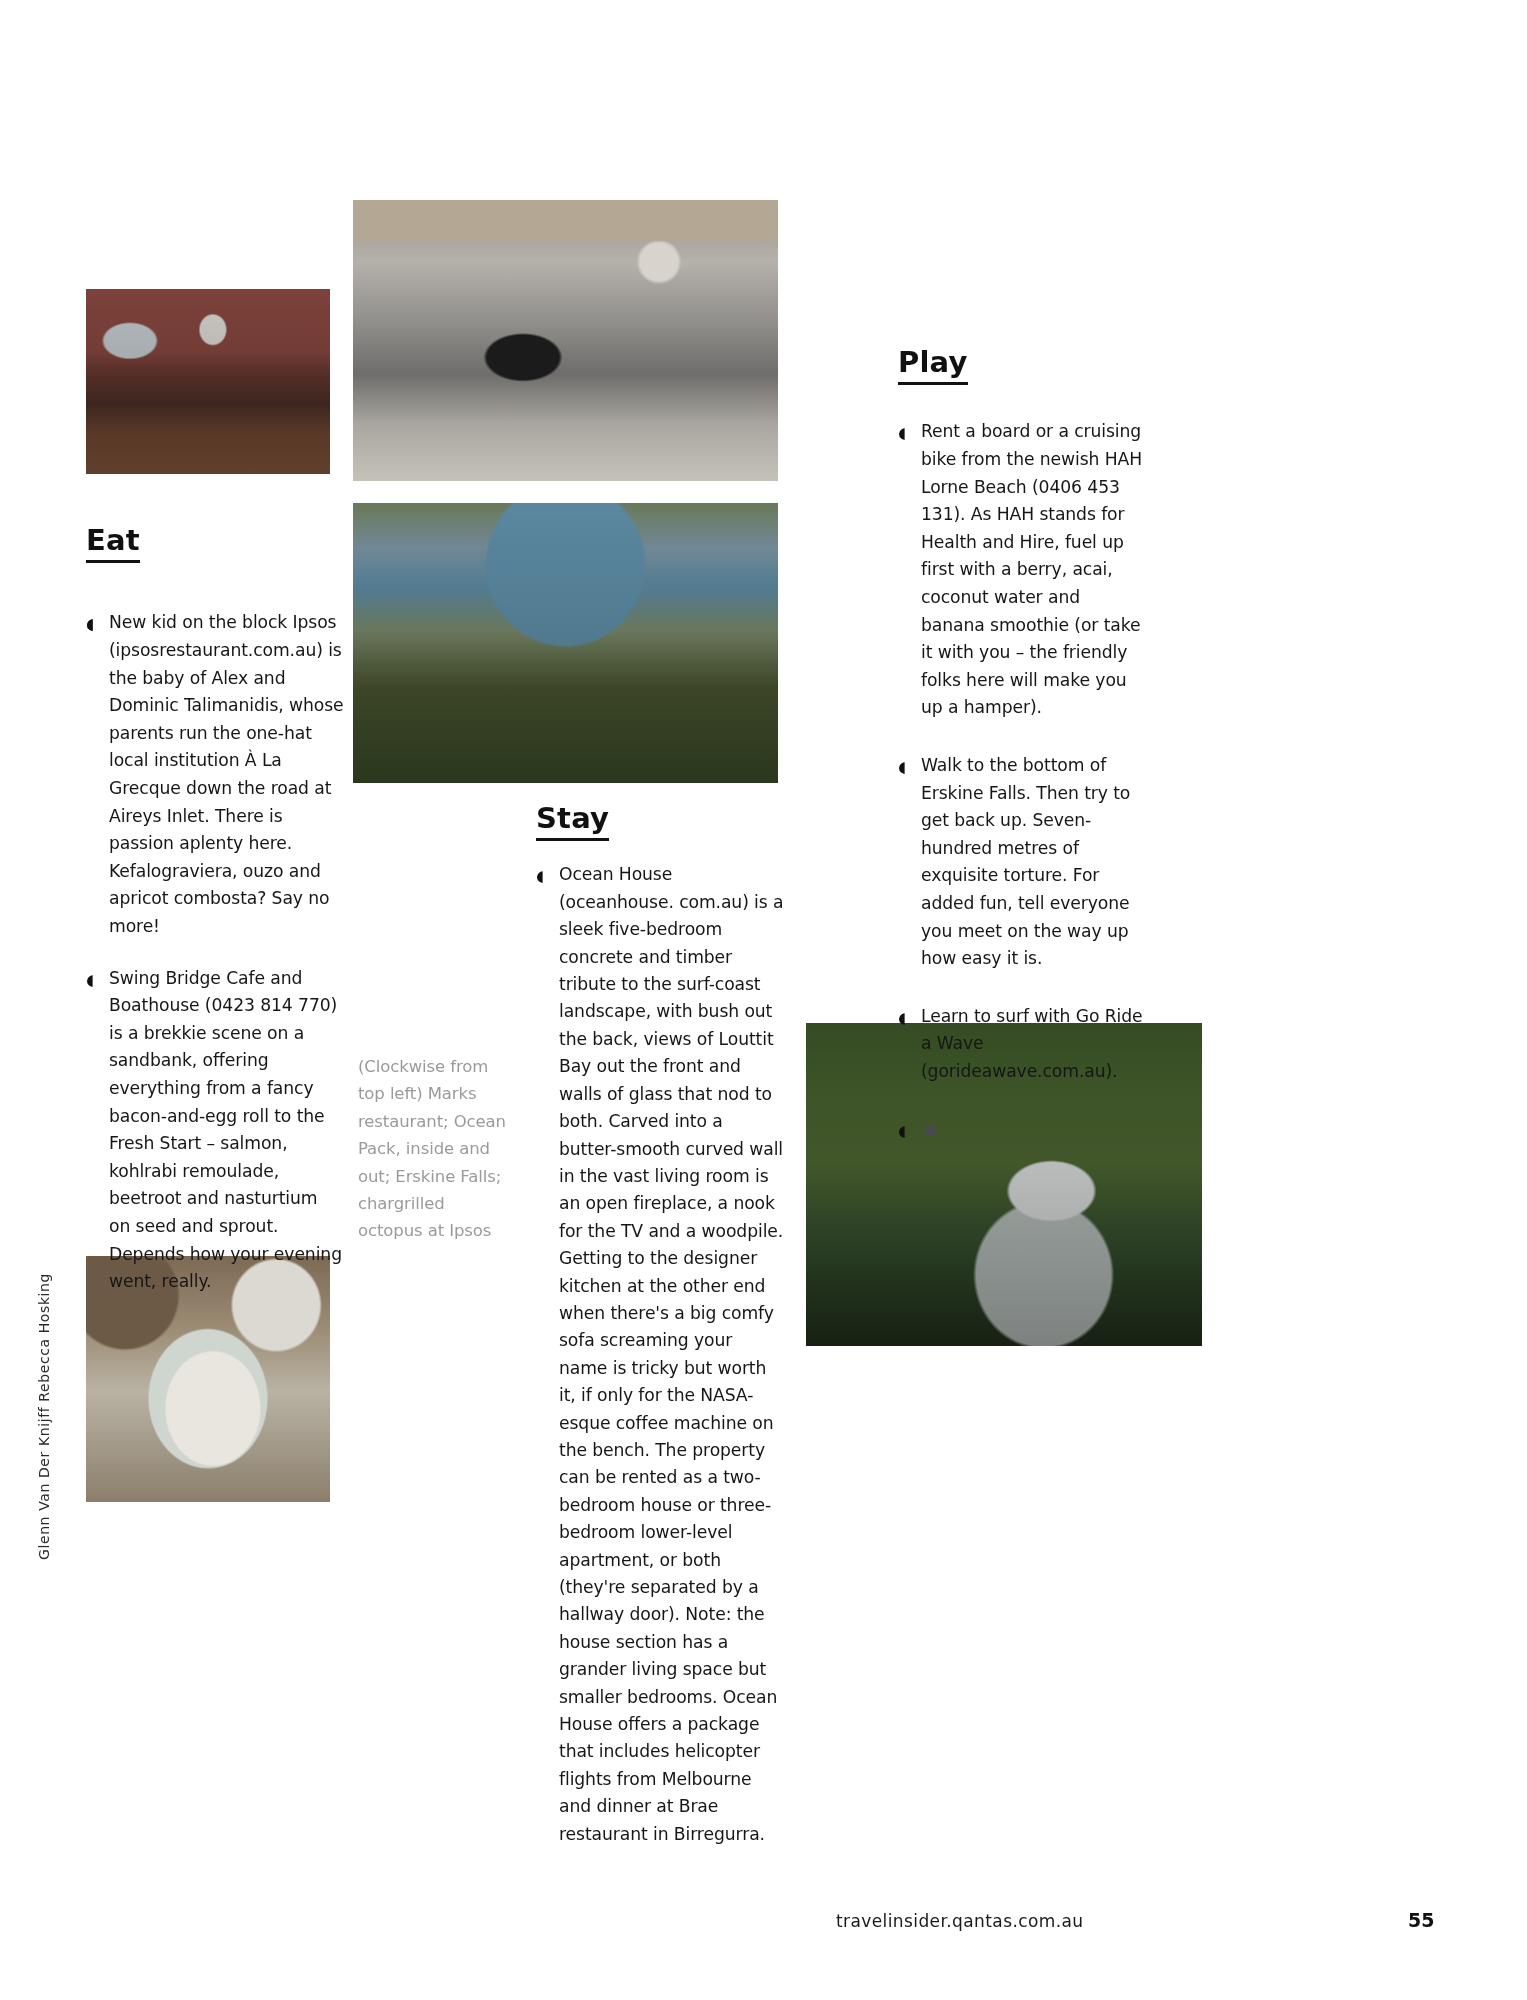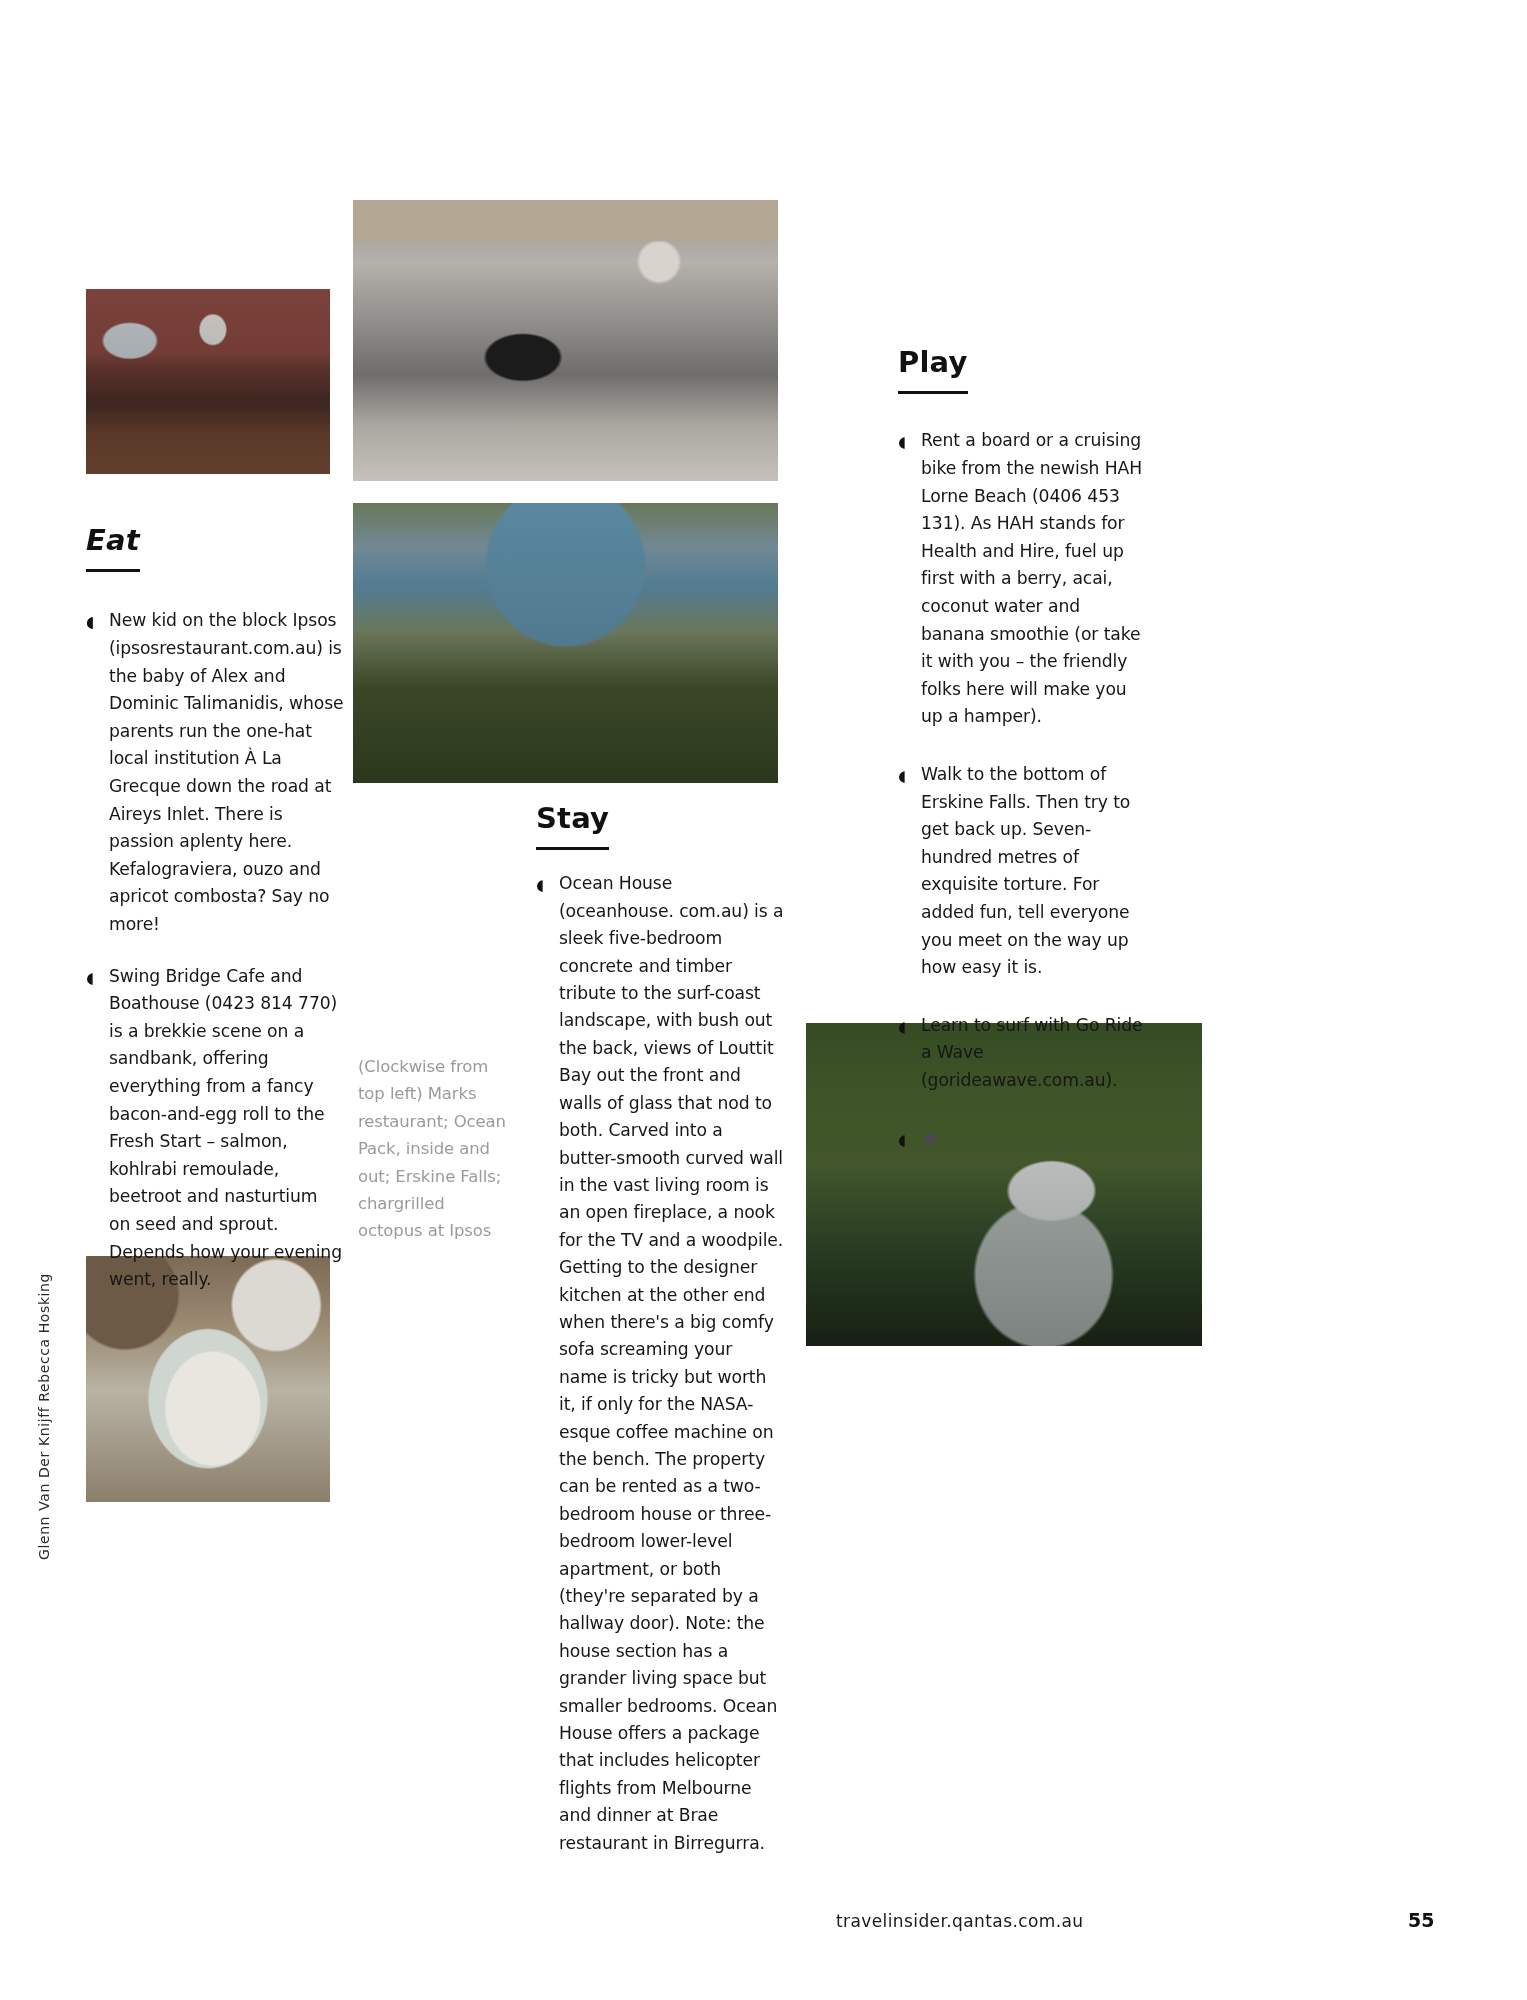--- a/index.html
+++ b/index.html
@@ -19,21 +19,21 @@
   }
 
   
   .section-head {
     font-family: "DejaVu Sans", sans-serif;
     font-size: 29px;
     font-weight: 700;
     color: #111111;
     letter-spacing: 0.2px;
     display: inline-block;
-    padding-bottom: 14px;
+    padding-bottom: 5px;
     border-bottom: 3px solid #111111;
     line-height: 1.05;
   }
   .bullet-list {
     list-style: none;
     margin: 0;
     padding: 0;
   }
   .bullet-item {
     position: relative;
@@ -55,21 +55,21 @@
     color: #111111;
   }
 
   
   .col-eat {
     position: absolute;
     left: 86px;
     top: 525px;
     width: 258px;
   }
-  .eat-head-wrap { margin-bottom: 35px; font-style: italic; }
+  .eat-head-wrap { margin-bottom: 46px; }
 
   .photo {
     position: absolute;
     background-repeat: no-repeat;
     background-size: cover;
   }
 
   
   #photo-marks-restaurant {
     left: 86px;

